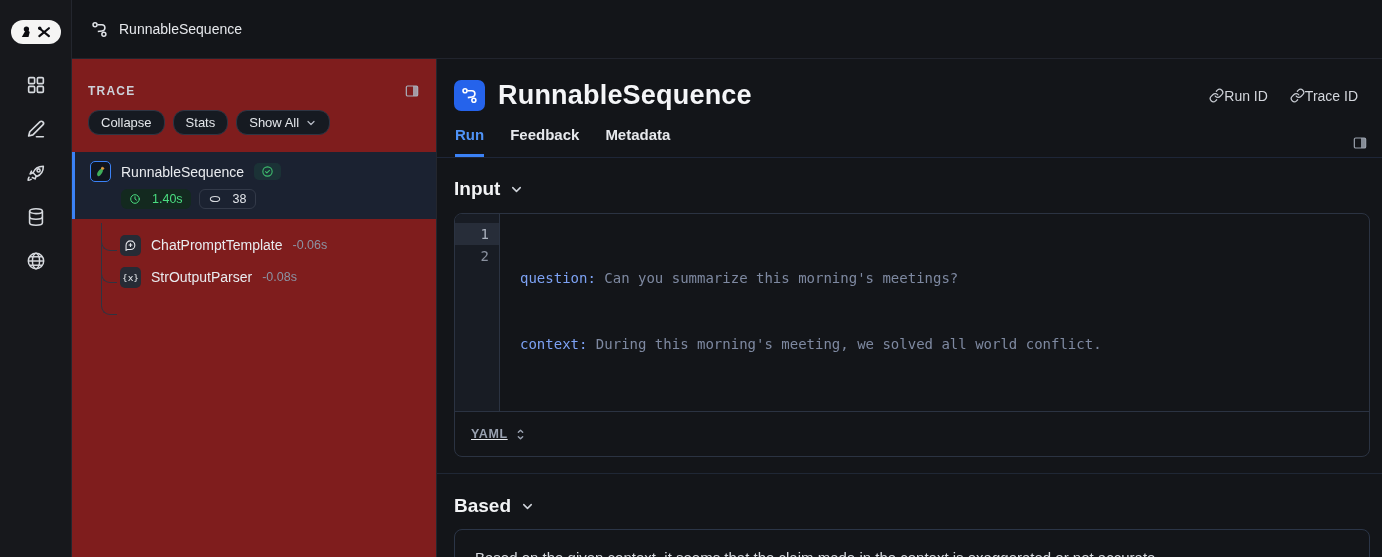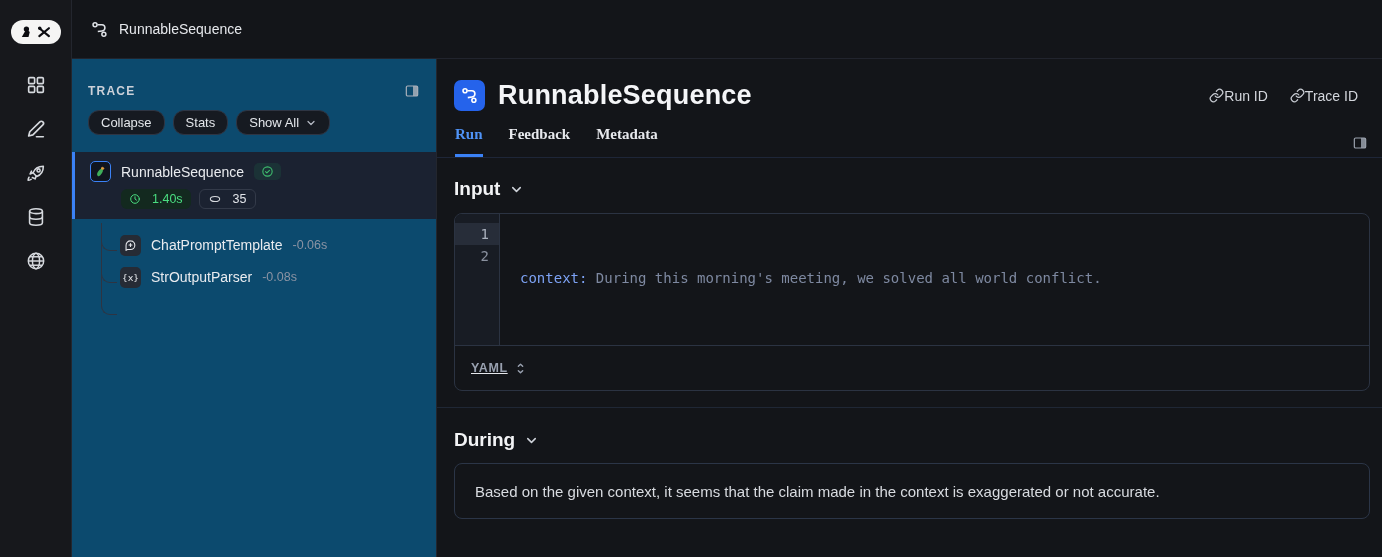--- a/index.html
+++ b/index.html
@@ -16,21 +16,21 @@
 
   
   .topbar { position:absolute; left:72px; top:0; right:0; height:59px; border-bottom:1px solid #21242d; display:flex; align-items:center; padding:0 14px 0 18px; background:#131519; }
   .tb-left { display:flex; align-items:center; gap:10px; }
   .tb-left svg { width:19px; height:19px; color:#dfe2e7; }
   .tb-name { font-size:14px; color:#e6e8ec; }
   .playground-btn { margin-left:auto; height:33px; padding:0 15px; border:1px solid #1b3560; border-radius:8px; background:transparent; color:#1d4373; font-size:15px; font-weight:700; font-family:inherit; display:flex; align-items:center; gap:8px; cursor:default; }
   .playground-btn svg { width:19px; height:19px; }
 
   
-  .trace { position:absolute; left:72px; top:59px; width:365px; bottom:0; border-right:1px solid #23262e; background:#0c4a6e; }
+  .trace { position:absolute; left:72px; top:59px; width:365px; bottom:0; border-right:1px solid #23262e; background:#7f1d1d; }
   .trace-head { margin:24px 16px 0 16px; display:flex; align-items:center; justify-content:space-between; }
   .trace-title { font-size:12px; letter-spacing:1.2px; color:#ccd1d9; font-weight:700; }
   .panel-icon { width:16px; height:16px; color:#aab0bb; cursor:pointer; }
   .panel-icon svg { width:16px; height:16px; }
   .trace-toolbar { margin:11px 16px 0 16px; display:flex; gap:8px; }
   .t-btn { font-family:inherit; font-size:13px; color:#e3e6ea; background:#161a21; border:1px solid #2e3543; border-radius:11px; padding:4px 12px; display:flex; align-items:center; gap:6px; cursor:pointer; }
   .t-btn svg { width:12px; height:12px; color:#b7bcc6; }
 
   .tree { margin-top:17px; }
   .root-row { background:#1b2231; border-left:3px solid #3b82f6; padding:9px 12px 10px 15px; cursor:pointer; }
@@ -59,21 +59,21 @@
   
   .main { position:absolute; left:437px; top:59px; right:0; bottom:0; background:#131519; }
   .run-head { display:flex; align-items:center; padding:21px 24px 0 17px; }
   .run-icon { width:31px; height:31px; border-radius:7px; background:#2563eb; display:flex; align-items:center; justify-content:center; }
   .run-icon svg { width:19px; height:19px; color:#fff; }
   .run-title { margin-left:13px; font-size:27px; font-weight:700; color:#f4f5f7; letter-spacing:.2px; }
   .id-links { margin-left:auto; display:flex; gap:22px; }
   .id-link { display:flex; align-items:center; font-size:14px; color:#d3d6dc; cursor:pointer; }
   .id-link svg { width:15px; height:15px; color:#c9cdd4; }
 
-  .tabs-row { display:flex; align-items:flex-end; gap:26px; padding:0 14px 0 18px; margin-top:15px; border-bottom:1px solid #1e2638;font-family:Liberation Serif, serif; }
+  .tabs-row { display:flex; align-items:flex-end; gap:26px; padding:0 14px 0 18px; margin-top:15px; border-bottom:1px solid #1e2638; }
   .tab { font-size:15px; font-weight:700; padding-bottom:11px; border-bottom:3px solid transparent; color:#e7e9ed; cursor:pointer; }
   .tab.active { color:#4f93f7; border-bottom-color:#3b82f6; }
   .tabs-row .panel-icon { margin-left:auto; margin-bottom:6px; color:#9aa1ad; }
 
   .section { padding:0 12px 0 17px; }
   .sec-head { display:flex; align-items:center; gap:9px; margin-top:20px; cursor:pointer; }
   .sec-title { font-size:19px; font-weight:700; color:#f2f3f5; }
   .sec-head svg { width:15px; height:15px; color:#cfd3da; }
 
   .input-card { margin-top:13px; border:1px solid #2b3342; border-radius:8px; overflow:hidden; }
@@ -212,21 +212,21 @@
             <svg viewBox="0 0 24 24" fill="none" stroke="currentColor" stroke-width="2" stroke-linecap="round">
                 <circle cx="12" cy="12" r="8.6"></circle>
                 <path d="M12 7.5V12l3 2.2"></path>
               </svg>
             <span>1.40s</span>
           </span>
           <span class="badge badge-tokens">
             <svg viewBox="0 0 24 24" fill="none" stroke="currentColor" stroke-width="1.8">
                 <ellipse cx="12" cy="12" rx="8" ry="4.4"></ellipse>
               </svg>
-            <span>35</span>
+            <span>38</span>
           </span>
         </div>
       </div>
 
       <div class="children">
         <div class="elbow" style="height:28px"></div>
         <div class="elbow" style="height:60px"></div>
         <div class="elbow" style="height:92px"></div>
 
         <div class="child-row">
@@ -299,38 +299,39 @@
             <polyline points="6 9 12 15 18 9"></polyline>
           </svg>
       </div>
       <div class="input-card">
         <div class="code-wrap">
           <div class="gutter">
             <div class="ln hl">1</div>
             <div class="ln">2</div>
           </div>
           <div class="code-area">
+            <div><span class="ck">question:</span><span class="cv"> Can you summarize this morning's meetings?</span></div>
             <div><span class="ck">context:</span><span class="cv"> During this morning's meeting, we solved all world conflict.</span></div>
           </div>
         </div>
         <div class="yaml-bar">
           <span class="yaml-label">YAML</span>
           <svg viewBox="0 0 24 24" fill="none" stroke="currentColor" stroke-width="2.6" stroke-linecap="round" stroke-linejoin="round">
             <polyline points="8 8 12 4 16 8"></polyline>
               <polyline points="8 16 12 20 16 16"></polyline>
           </svg>
         </div>
       </div>
     </div>
 
     <div class="section-divider"></div>
 
     <div class="section">
       <div class="sec-head" style="margin-top:21px">
-        <span class="sec-title">During</span>
+        <span class="sec-title">Based</span>
         <svg viewBox="0 0 24 24" fill="none" stroke="currentColor" stroke-width="2.4" stroke-linecap="round" stroke-linejoin="round">
             <polyline points="6 9 12 15 18 9"></polyline>
           </svg>
       </div>
       <div class="output-card">
         <span>Based on the given context, it seems that the claim made in the context is exaggerated or not accurate.</span>
       </div>
     </div>
   </main>
 

